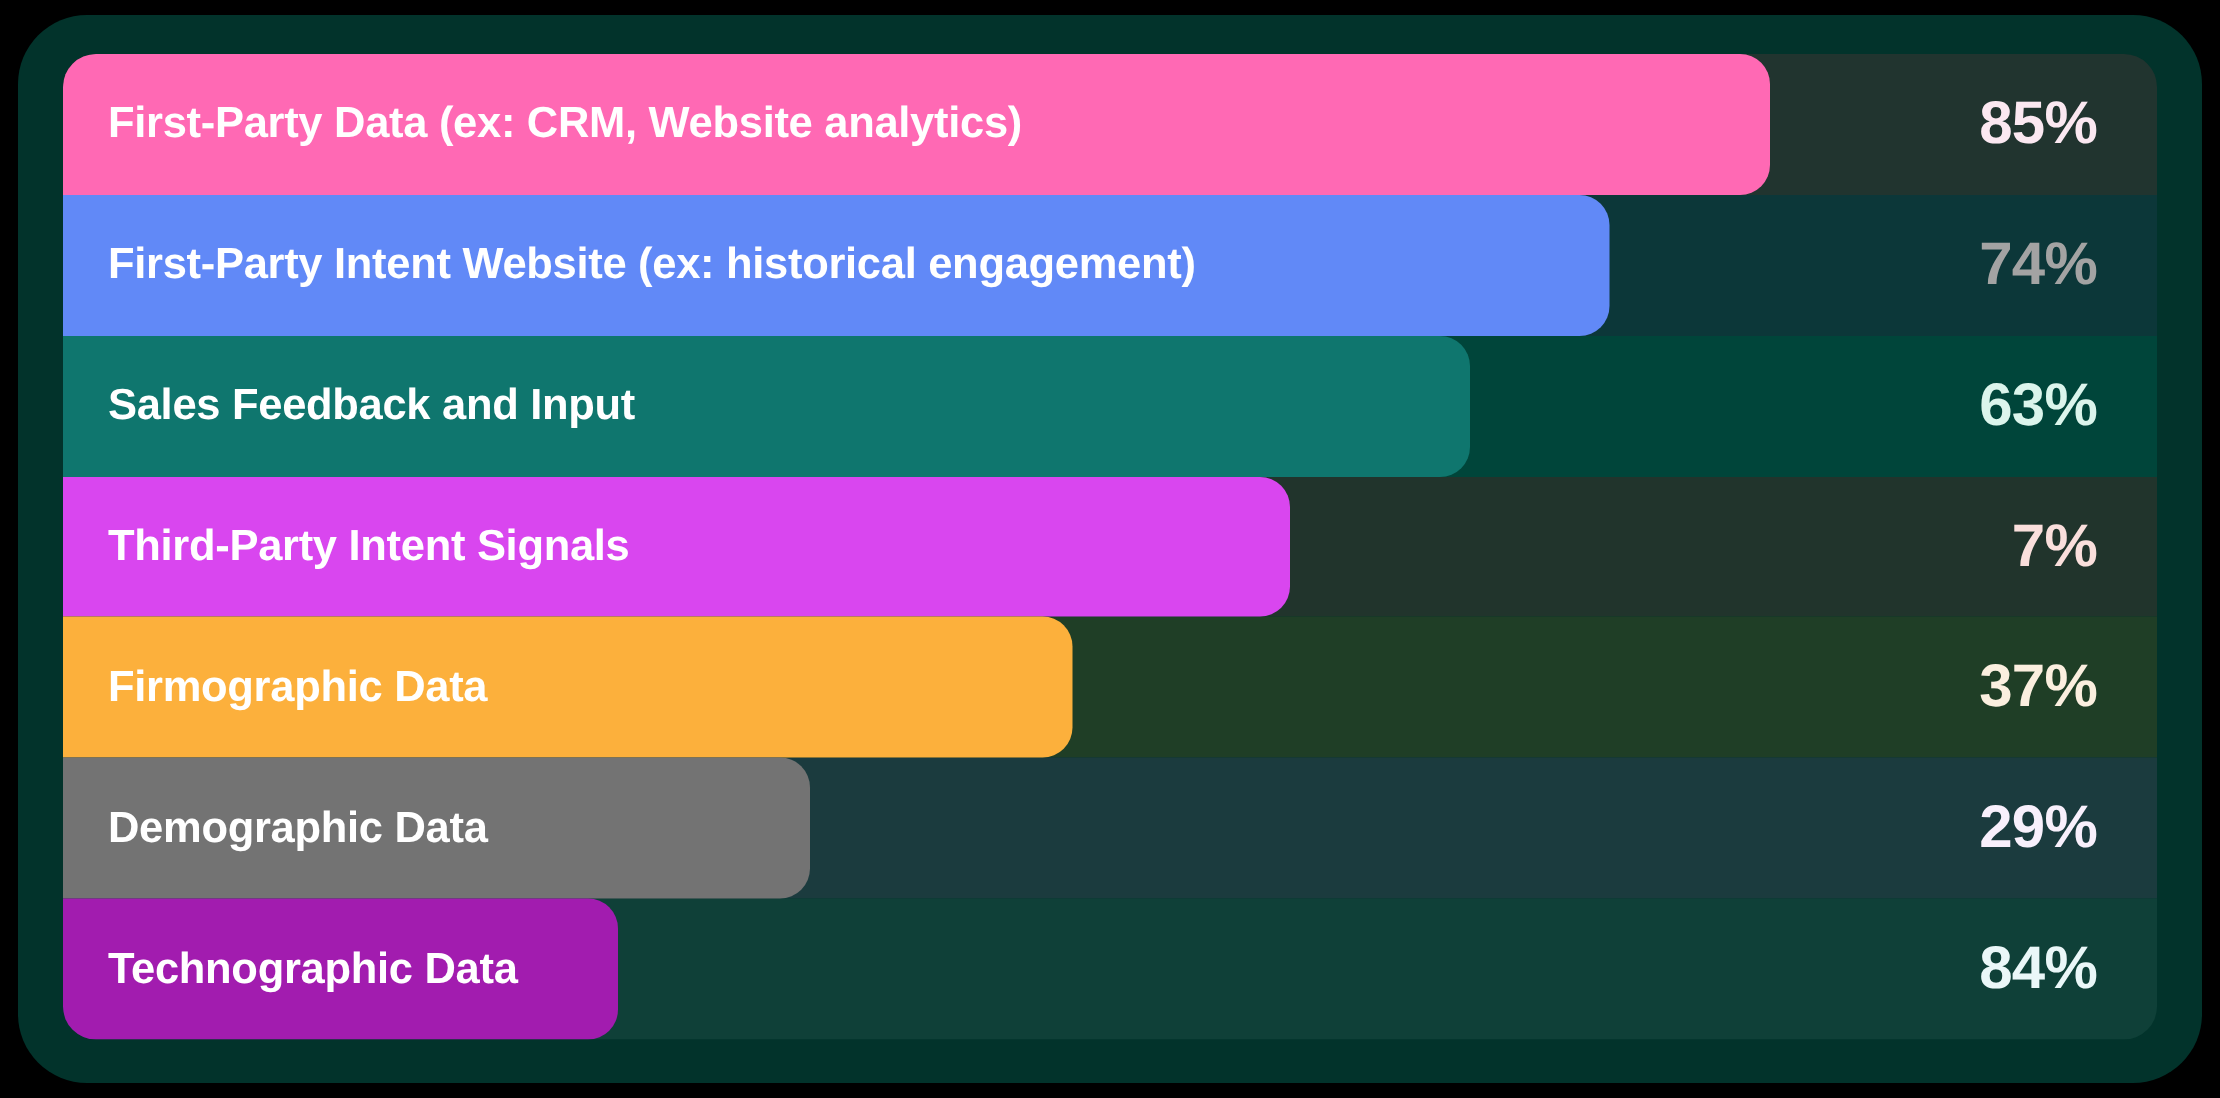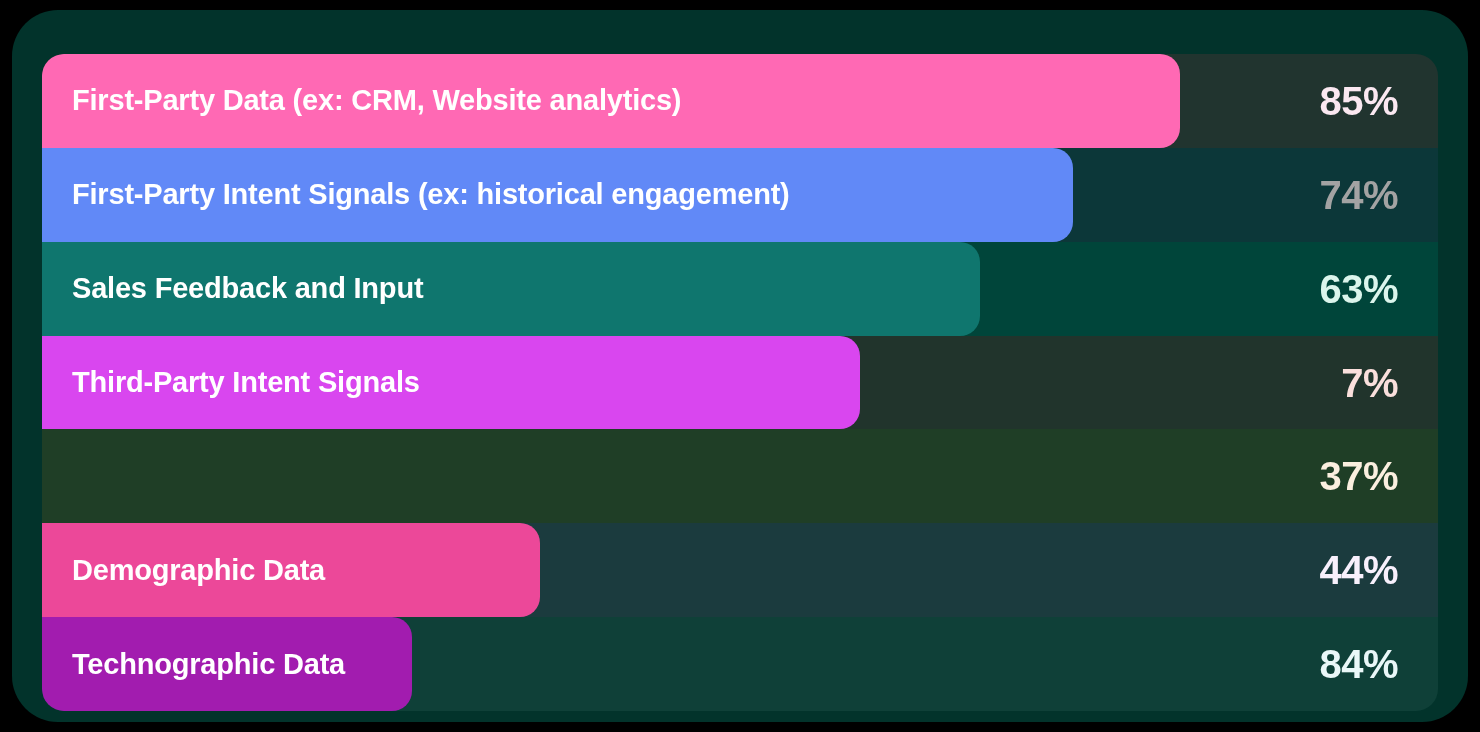--- a/index.html
+++ b/index.html
@@ -29,21 +29,20 @@
 
   
   #rows {
     position:absolute;
     left:30px; top:26px;
     width:1396px; height:657px;
     border-radius:22px;
     overflow:hidden;
     display:flex;
     flex-direction:column;
-    margin-top:18px;
   }
 
   .row {
     position:relative;
     flex:1 1 0;
     display:flex;
     align-items:center;
     min-height:0;
   }
 
@@ -101,48 +100,51 @@
         <div class="row">
           <div class="track" style="background: rgb(33, 52, 47);"></div>
           <div class="bar" style="background: rgb(255, 105, 180); width: 81.5186%;">
             <span class="bar-label">First-Party Data (ex: CRM, Website analytics)</span>
           </div>
           <span class="value" style="color: rgb(251, 232, 241);">85%</span>
         </div>
         <div class="row">
           <div class="track" style="background: rgb(12, 55, 57);"></div>
           <div class="bar" style="background: rgb(97, 137, 247); width: 73.8539%;">
-            <span class="bar-label">First-Party Intent Signals (ex: historical engagement)</span>
+            <span class="bar-label">First-Party Intent Website (ex: historical engagement)</span>
           </div>
           <span class="value" style="color: #a3a3a3;">74%</span>
         </div>
         <div class="row">
           <div class="track" style="background: rgb(0, 69, 58);"></div>
           <div class="bar" style="background: #0f766e; width: 67.192%;">
             <span class="bar-label">Sales Feedback and Input</span>
           </div>
           <span class="value" style="color: rgb(219, 245, 236);">63%</span>
         </div>
         <div class="row">
           <div class="track" style="background: rgb(33, 52, 44);"></div>
           <div class="bar" style="background: #d946ef; width: 58.596%;">
             <span class="bar-label">Third-Party Intent Signals</span>
           </div>
           <span class="value" style="color: rgb(250, 223, 220);">7%</span>
         </div>
         <div class="row">
           <div class="track" style="background: rgb(31, 62, 38);"></div>
+          <div class="bar" style="background: rgb(252, 176, 60); width: 48.2092%;">
+            <span class="bar-label">Firmographic Data</span>
+          </div>
           <span class="value" style="color: rgb(251, 239, 223);">37%</span>
         </div>
         <div class="row">
           <div class="track" style="background: rgb(27, 59, 62);"></div>
-          <div class="bar" style="background: #ec4899; width: 35.6734%;">
+          <div class="bar" style="background: #737373; width: 35.6734%;">
             <span class="bar-label">Demographic Data</span>
           </div>
-          <span class="value" style="color: rgb(248, 240, 252);">44%</span>
+          <span class="value" style="color: rgb(248, 240, 252);">29%</span>
         </div>
         <div class="row">
           <div class="track" style="background: rgb(15, 64, 56);"></div>
           <div class="bar" style="background: #a21caf; width: 26.5043%;">
             <span class="bar-label">Technographic Data</span>
           </div>
           <span class="value" style="color: rgb(234, 247, 248);">84%</span>
         </div>
       </div>
   </div>

